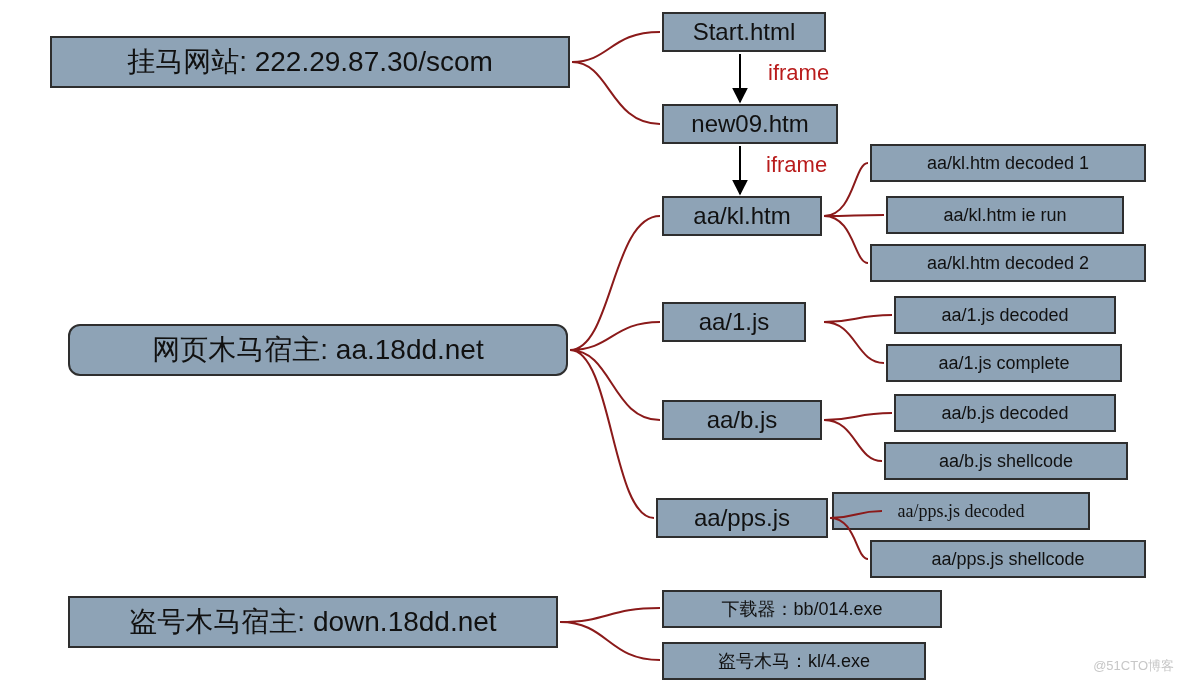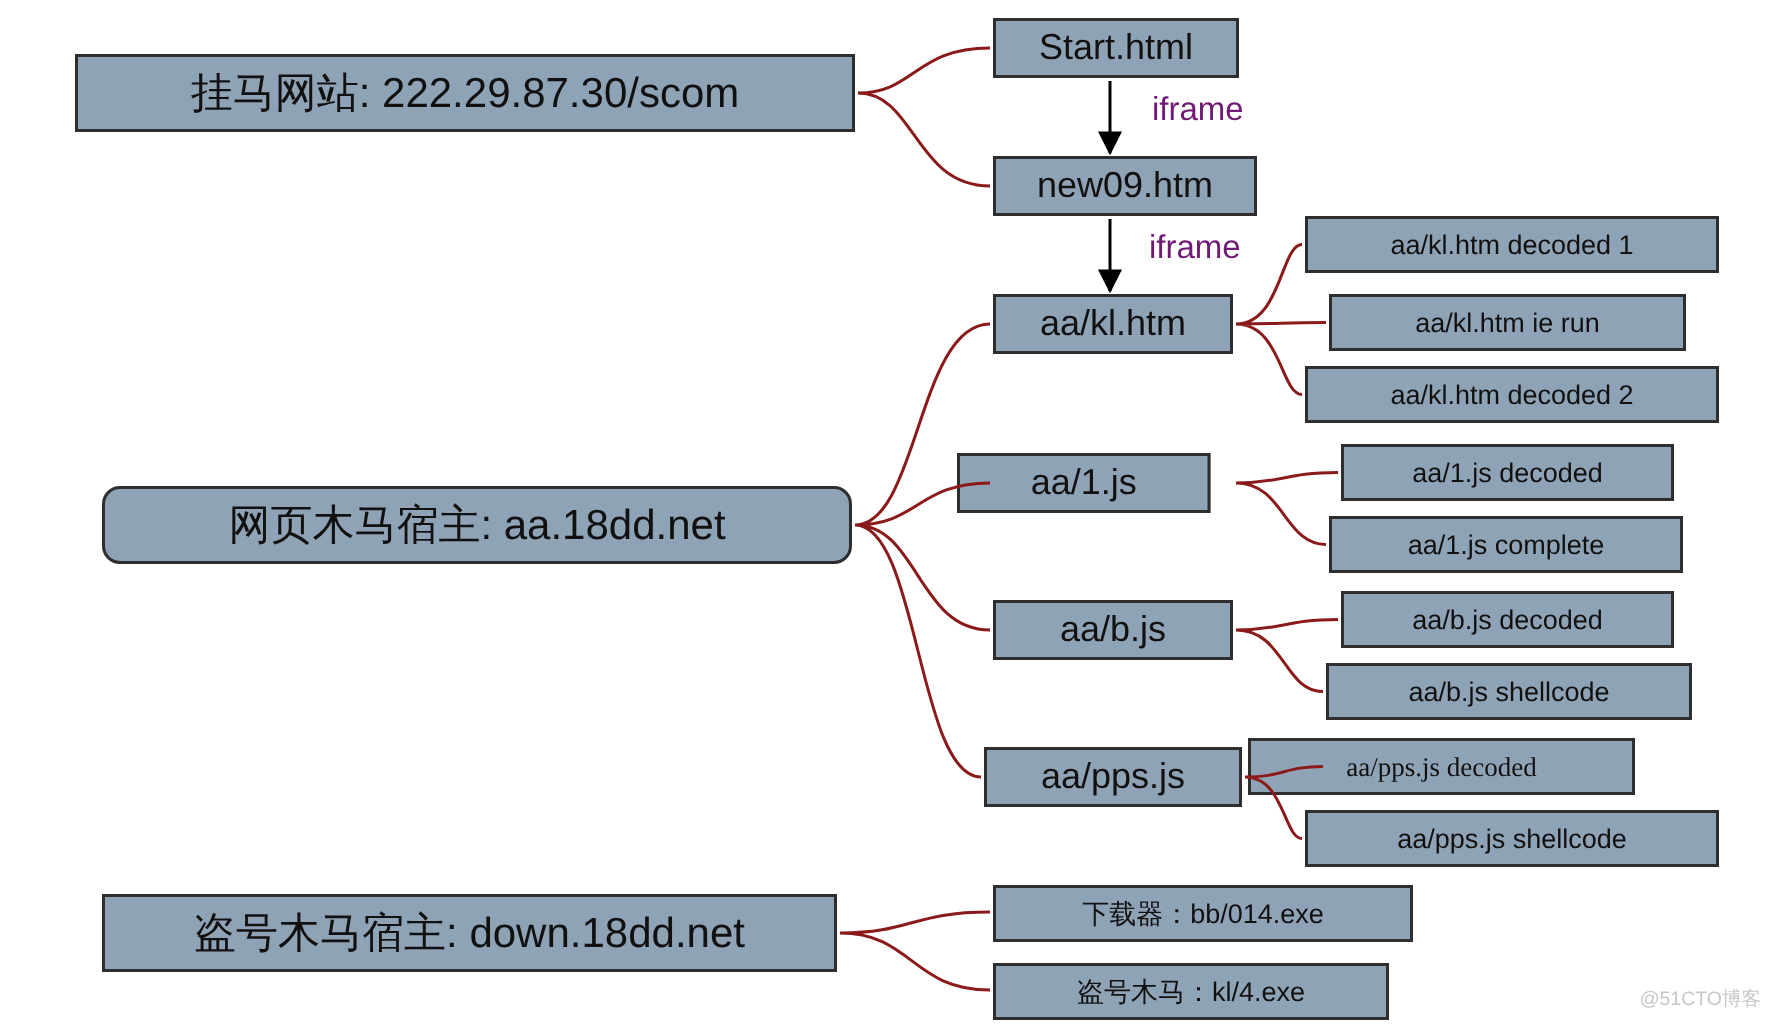--- a/index.html
+++ b/index.html
@@ -33,21 +33,21 @@
     padding: 16px 14px;
   }
   .small {
     font-size: 18px;
     height: 38px;
     padding: 0 28px;
   }
   .label {
     position: absolute;
     font-size: 22px;
-    color: #701a75;
+    color: #b91c1c;
   }
   svg.connector {
     position: absolute;
     overflow: visible;
     pointer-events: none;
   }
   .watermark {
     position: absolute;
     right: 10px;
     bottom: 8px;
@@ -75,21 +75,21 @@
 </div>
 
 <div class="node mid" style="left:662px; top:104px; width:176px;">
   <span>new09.htm</span>
 </div>
 
 <div class="node mid" style="left:662px; top:196px; width:160px;">
   <span>aa/kl.htm</span>
 </div>
 
-<div class="node mid" style="left:638px; top:302px; width:169px;justify-content:center;">
+<div class="node mid" style="left:662px; top:302px; width:144px;justify-content:center;">
   <span>aa/1.js</span>
 </div>
 
 <div class="node mid" style="left:662px; top:400px; width:160px;">
   <span>aa/b.js</span>
 </div>
 
 <div class="node mid" style="left:656px; top:498px; width:172px;">
   <span>aa/pps.js</span>
 </div>

